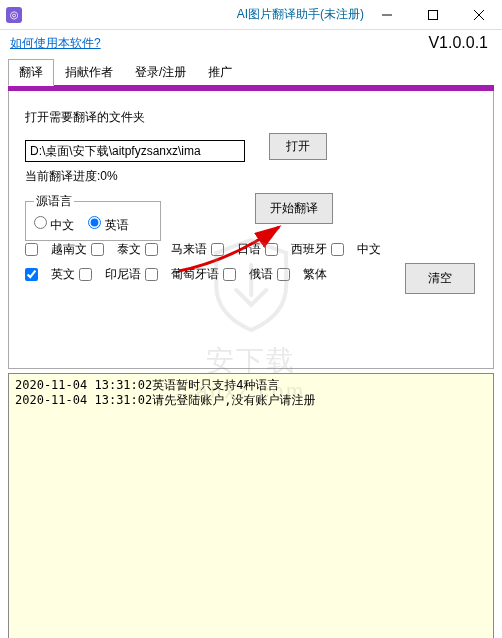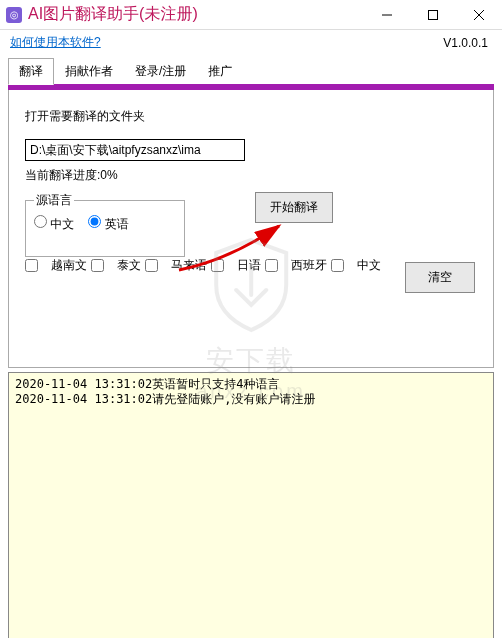--- a/index.html
+++ b/index.html
@@ -1,32 +1,32 @@
 <!DOCTYPE html>
 <html><head>
 <meta charset="utf-8">
 <style>
 * { box-sizing: border-box; margin: 0; padding: 0; }
 body { font-family: "Microsoft YaHei", SimSun, Arial, sans-serif; font-size: 12px; background: #fff; width: 502px; height: 638px; overflow: hidden; position: relative; }
 .titlebar { height: 30px; background: #fff; display: flex; align-items: center; padding-left: 6px; border-bottom: 1px solid #ddd; }
 .titlebar .appicon { width: 16px; height: 16px; background: #7b5cd6; border-radius: 3px; margin-right: 6px; display: flex; align-items: center; justify-content: center; color: #fff; font-size: 10px; }
-.titlebar .title { flex: 1; font-size: 16px; color: #be185d; }
+.titlebar .title { flex: 1; font-size: 12px; color: #0369a1; text-align: right; }
 .winbtns { display: flex; height: 100%; }
 .winbtn { width: 46px; height: 30px; display: flex; align-items: center; justify-content: center; color: #000; }
 .toprow { display: flex; align-items: center; padding: 4px 10px 0 10px; }
 .helplink { color: #0066cc; text-decoration: underline; font-size: 12px; }
-.version { margin-left: auto; font-size: 12px; color: #000; padding-right: 4px; }
+.version { margin-left: auto; font-size: 16px; color: #000; padding-right: 4px; }
 .tabs { display: flex; border-bottom: 6px solid #a21caf; margin: 6px 8px 0 8px; }
 .tab { padding: 4px 10px; font-size: 12px; border: 1px solid transparent; border-bottom: none; position: relative; top: 1px; cursor: default; }
 .tab.active { border-color: #aaa; background: #fff; border-bottom: 1px solid #fff; }
 .panel { border: 1px solid #aaa; border-top: none; margin: 0 8px 4px 8px; padding: 18px 16px 10px 16px; height: 278px; position: relative; }
 .row { display: flex; align-items: center; margin-bottom: 6px; }
 .pathinput { width: 220px; height: 22px; border: 1px solid #000; padding: 0 4px; font-size: 12px; background: #fff; margin-top: 10px; }
 .btn { border: 1px solid #888; background: #e8e8e8; padding: 4px 16px; font-size: 12px; cursor: default; }
-fieldset.src { border: 1px solid #aaa; padding: 4px 8px 23px 8px; margin-top: 8px; width: 160px; }
+fieldset.src { border: 1px solid #aaa; padding: 4px 8px 6px 8px; margin-top: 8px; width: 136px; }
 fieldset.src legend { font-size: 12px; padding: 0 2px; }
 .radios { display: flex; gap: 14px; margin-top: 2px; }
 .targetlabel { margin-top: 10px; margin-bottom: 4px; font-size: 12px; }
 .chkrow { display: flex; gap: 4px; align-items: center; margin-bottom: 8px; flex-wrap: nowrap; }
 .chkrow label { display: flex; align-items: center; gap: 13px; font-size: 12px; white-space: nowrap; }
 .start-btn { position: absolute; left: 246px; top: 102px; padding: 6px 14px; }
 .clear-btn { position: absolute; right: 18px; top: 172px; padding: 6px 22px; }
 .logbox { margin: 0 8px 8px 8px; border: 1px solid #888; background: #ffffe1; height: 296px; padding: 4px 6px; font-family: SimSun, monospace; font-size: 12px; line-height: 15px; overflow: hidden; white-space: pre; }
 .arrow-svg { position: absolute; left: 160px; top: 130px; pointer-events: none; }
 .watermark { position: absolute; left: 50%; top: 50%; transform: translate(-50%, -50%); pointer-events: none; opacity: 0.18; text-align: center; }
@@ -71,20 +71,21 @@
   <div class="tab">捐献作者</div>
   <div class="tab">登录/注册</div>
   <div class="tab">推广</div>
 </div>
 
 <div class="panel">
   <div style="margin-bottom:4px;">打开需要翻译的文件夹</div>
   <div class="row">
     <input type="text" class="pathinput" value="D:\桌面\安下载\aitpfyzsanxz\ima" style="">
     <span style="width:24px;"></span>
+    <button class="btn">打开</button>
   </div>
   <div style="margin-top:6px;">当前翻译进度:0%</div>
 
   <fieldset class="src">
     <legend>源语言</legend>
     <div class="radios">
       <label><input type="radio" name="src" style=""> <span>中文</span></label>
       <label><input type="radio" name="src" checked="" style=""> <span>英语</span></label>
     </div>
   </fieldset>
@@ -110,20 +111,42 @@
       </label>
     <label>
         <input type="checkbox" style=""> 
         <span>西班牙</span>
       </label>
     <label>
         <input type="checkbox" style=""> 
         <span>中文</span>
       </label>
   </div>
+  <div class="chkrow">
+    <label>
+        <input type="checkbox" checked="" style=""> 
+        <span>英文</span>
+      </label>
+    <label>
+        <input type="checkbox" style=""> 
+        <span>印尼语</span>
+      </label>
+    <label>
+        <input type="checkbox" style=""> 
+        <span>葡萄牙语</span>
+      </label>
+    <label>
+        <input type="checkbox" style=""> 
+        <span>俄语</span>
+      </label>
+    <label>
+        <input type="checkbox" style=""> 
+        <span>繁体</span>
+      </label>
+  </div>
 
   <button class="btn clear-btn">清空</button>
 
   <svg class="arrow-svg" width="130" height="60">
     <defs>
         <marker id="ah" markerWidth="10" markerHeight="10" refX="8" refY="3" orient="auto">
           <path d="M0,0 L0,6 L9,3 z" fill="#d00"></path>
         </marker>
       </defs>
     <path d="M 10 50 Q 60 40 110 6" stroke="#d00" stroke-width="3" fill="none" marker-end="url(#ah)"></path>

